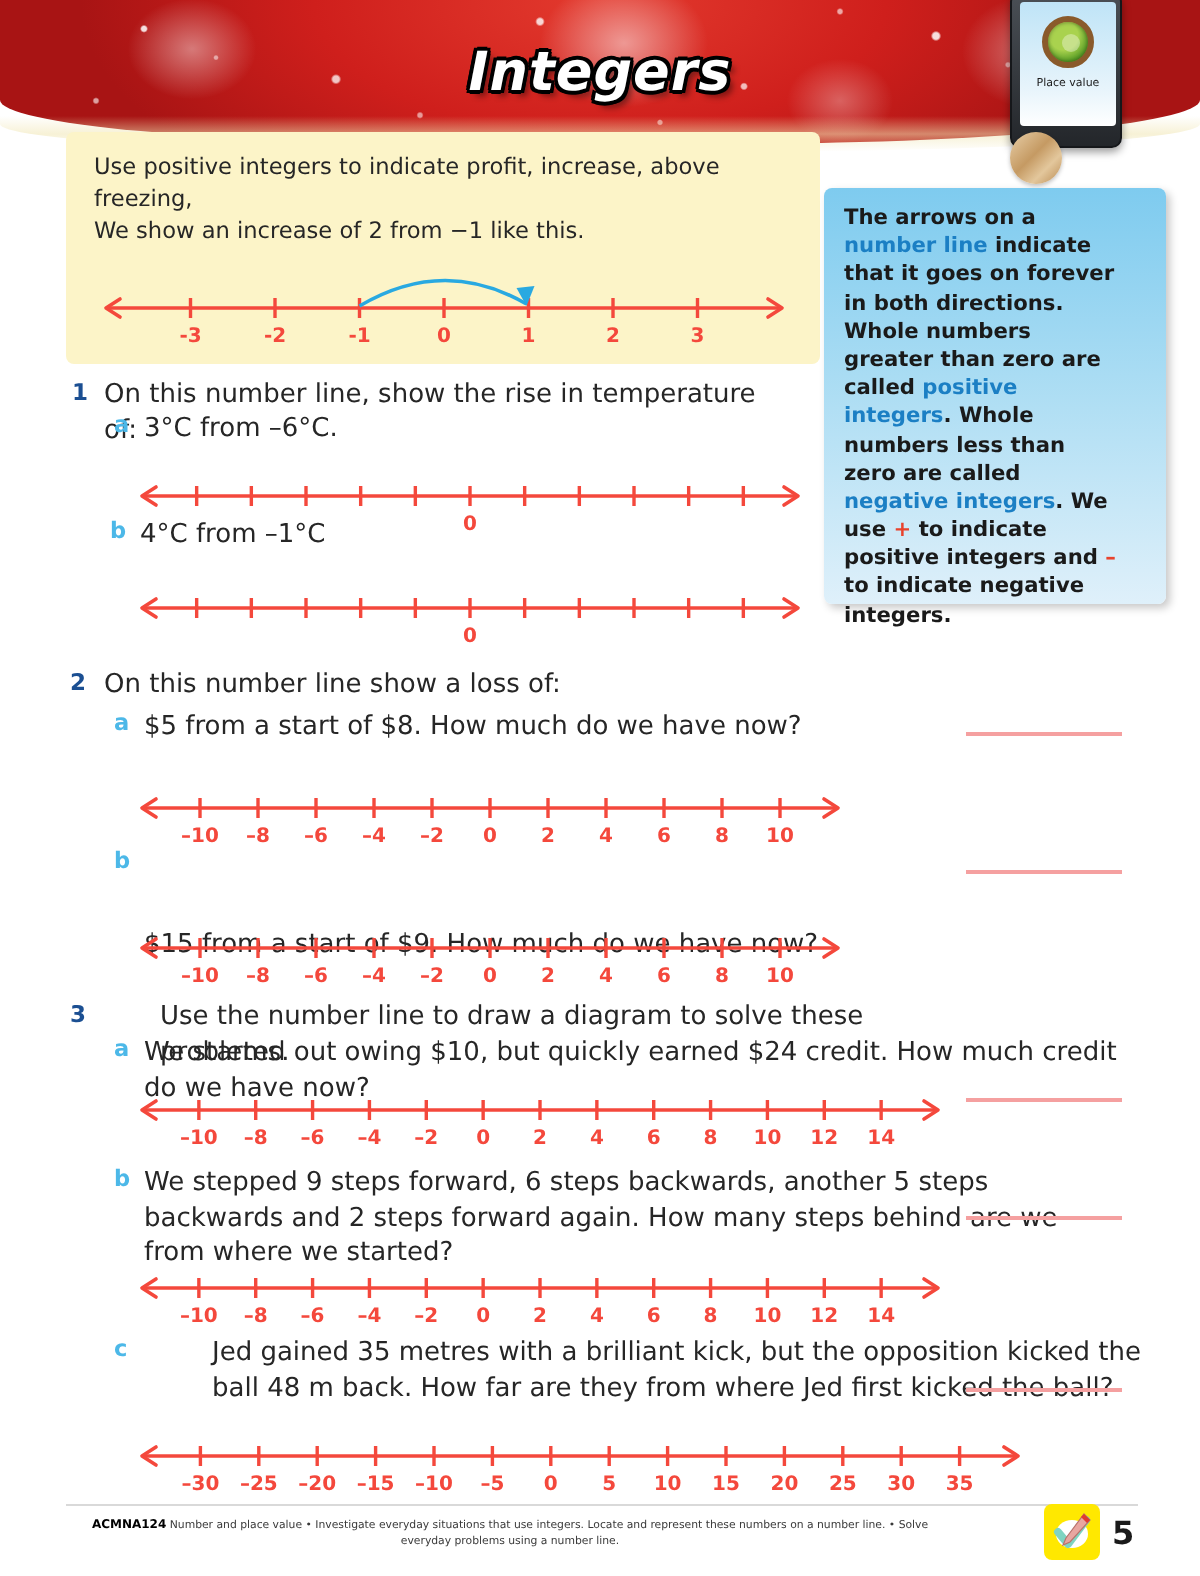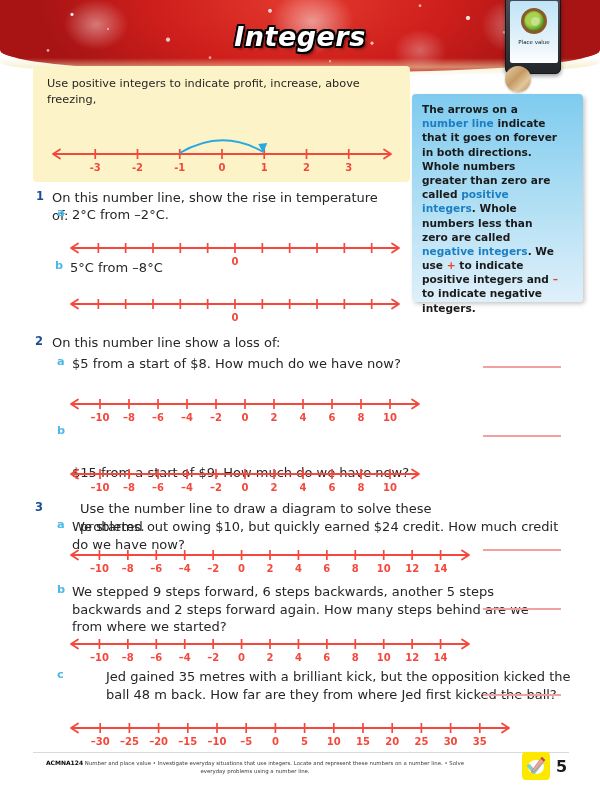--- a/index.html
+++ b/index.html
@@ -171,20 +171,21 @@
   <div class="tablet-screen">
     <div class="tablet-icon"></div>
     <div class="tablet-label">Place value</div>
   </div>
 </div>
 <div class="wood-circle"></div>
 
 <div class="intro-box">
   <div class="intro-text">
     <div>Use positive integers to indicate profit, increase, above freezing,</div>
+    <div>We show an increase of 2 from −1 like this.</div>
   </div>
   <div class="nline" style="left:14px; top:76px;">
     <svg width="350" height="36">
       <g id="nl-example">
           <line x1="6" y1="12" x2="344" y2="12" stroke="#f4483c" stroke-width="1.8"></line>
           <path d="M13,7.5 L6,12 L13,16.5" stroke="#f4483c" stroke-width="1.8" fill="none" stroke-linecap="round" stroke-linejoin="round"></path>
           <path d="M337,7.5 L344,12 L337,16.5" stroke="#f4483c" stroke-width="1.8" fill="none" stroke-linecap="round" stroke-linejoin="round"></path>
           <line x1="48.25" y1="7" x2="48.25" y2="17" stroke="#f4483c" stroke-width="1.7"></line>
           <text x="48.25" y="29" text-anchor="middle" fill="#f4483c" font-size="10" font-family="&quot;DejaVu Sans&quot;, sans-serif" font-weight="bold">-3</text>
           <line x1="90.5" y1="7" x2="90.5" y2="17" stroke="#f4483c" stroke-width="1.7"></line>
@@ -207,21 +208,21 @@
 </div>
 
 <div class="info-box">
   <div class="info-text" id="info-text"><span>The arrows on a </span><span class="hl">number line</span><span> indicate that it goes on forever in both directions. Whole numbers greater than zero are called </span><span class="hl">positive integers</span><span>. Whole numbers less than zero are called </span><span class="hl">negative integers</span><span>. We use </span><span class="plus">+</span><span> to indicate positive integers and </span><span class="plus">–</span><span> to indicate negative integers.</span></div>
 </div>
 
 <div class="qnum" style="left:36px; top:189px;">1</div>
 <div class="qtext" style="left:52px; top:189px; width:340px;">On this number line, show the rise in temperature of:</div>
 
 <div class="sublet" style="left:57px; top:206px;">a</div>
-<div class="qtext" style="left:72px; top:206px; width:320px;">2°C from –2°C.</div>
+<div class="qtext" style="left:72px; top:206px; width:320px;">3°C from –6°C.</div>
 <div class="nline" style="left:65px; top:236px;">
   <svg width="340" height="30">
       <g id="nl-q1a">
         <line x1="6" y1="12" x2="334" y2="12" stroke="#f4483c" stroke-width="1.8"></line>
         <path d="M13,7.5 L6,12 L13,16.5" stroke="#f4483c" stroke-width="1.8" fill="none" stroke-linecap="round" stroke-linejoin="round"></path>
         <path d="M327,7.5 L334,12 L327,16.5" stroke="#f4483c" stroke-width="1.8" fill="none" stroke-linecap="round" stroke-linejoin="round"></path>
         <line x1="33.33333333333333" y1="7" x2="33.33333333333333" y2="17" stroke="#f4483c" stroke-width="1.7"></line>
         <line x1="60.666666666666664" y1="7" x2="60.666666666666664" y2="17" stroke="#f4483c" stroke-width="1.7"></line>
         <line x1="88" y1="7" x2="88" y2="17" stroke="#f4483c" stroke-width="1.7"></line>
         <line x1="115.33333333333333" y1="7" x2="115.33333333333333" y2="17" stroke="#f4483c" stroke-width="1.7"></line>
@@ -231,21 +232,21 @@
         <line x1="197.33333333333334" y1="7" x2="197.33333333333334" y2="17" stroke="#f4483c" stroke-width="1.7"></line>
         <line x1="224.66666666666666" y1="7" x2="224.66666666666666" y2="17" stroke="#f4483c" stroke-width="1.7"></line>
         <line x1="252" y1="7" x2="252" y2="17" stroke="#f4483c" stroke-width="1.7"></line>
         <line x1="279.33333333333337" y1="7" x2="279.33333333333337" y2="17" stroke="#f4483c" stroke-width="1.7"></line>
         <line x1="306.66666666666663" y1="7" x2="306.66666666666663" y2="17" stroke="#f4483c" stroke-width="1.7"></line>
       </g>
     </svg>
 </div>
 
 <div class="sublet" style="left:55px; top:259px;">b</div>
-<div class="qtext" style="left:70px; top:259px; width:320px;">5°C from –8°C</div>
+<div class="qtext" style="left:70px; top:259px; width:320px;">4°C from –1°C</div>
 <div class="nline" style="left:65px; top:292px;">
   <svg width="340" height="30">
       <g id="nl-q1b">
         <line x1="6" y1="12" x2="334" y2="12" stroke="#f4483c" stroke-width="1.8"></line>
         <path d="M13,7.5 L6,12 L13,16.5" stroke="#f4483c" stroke-width="1.8" fill="none" stroke-linecap="round" stroke-linejoin="round"></path>
         <path d="M327,7.5 L334,12 L327,16.5" stroke="#f4483c" stroke-width="1.8" fill="none" stroke-linecap="round" stroke-linejoin="round"></path>
         <line x1="33.33333333333333" y1="7" x2="33.33333333333333" y2="17" stroke="#f4483c" stroke-width="1.7"></line>
         <line x1="60.666666666666664" y1="7" x2="60.666666666666664" y2="17" stroke="#f4483c" stroke-width="1.7"></line>
         <line x1="88" y1="7" x2="88" y2="17" stroke="#f4483c" stroke-width="1.7"></line>
         <line x1="115.33333333333333" y1="7" x2="115.33333333333333" y2="17" stroke="#f4483c" stroke-width="1.7"></line>

